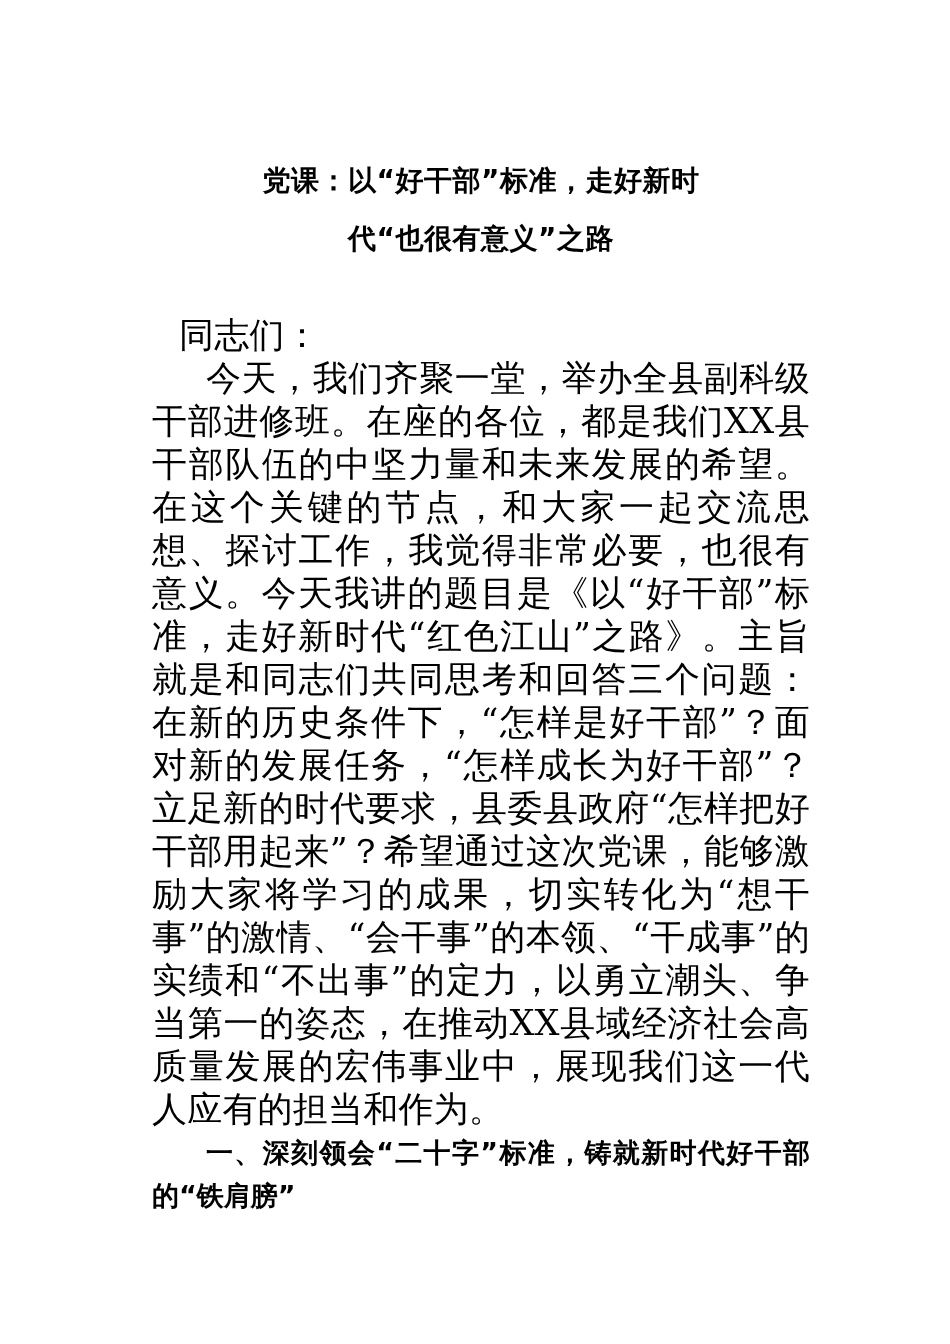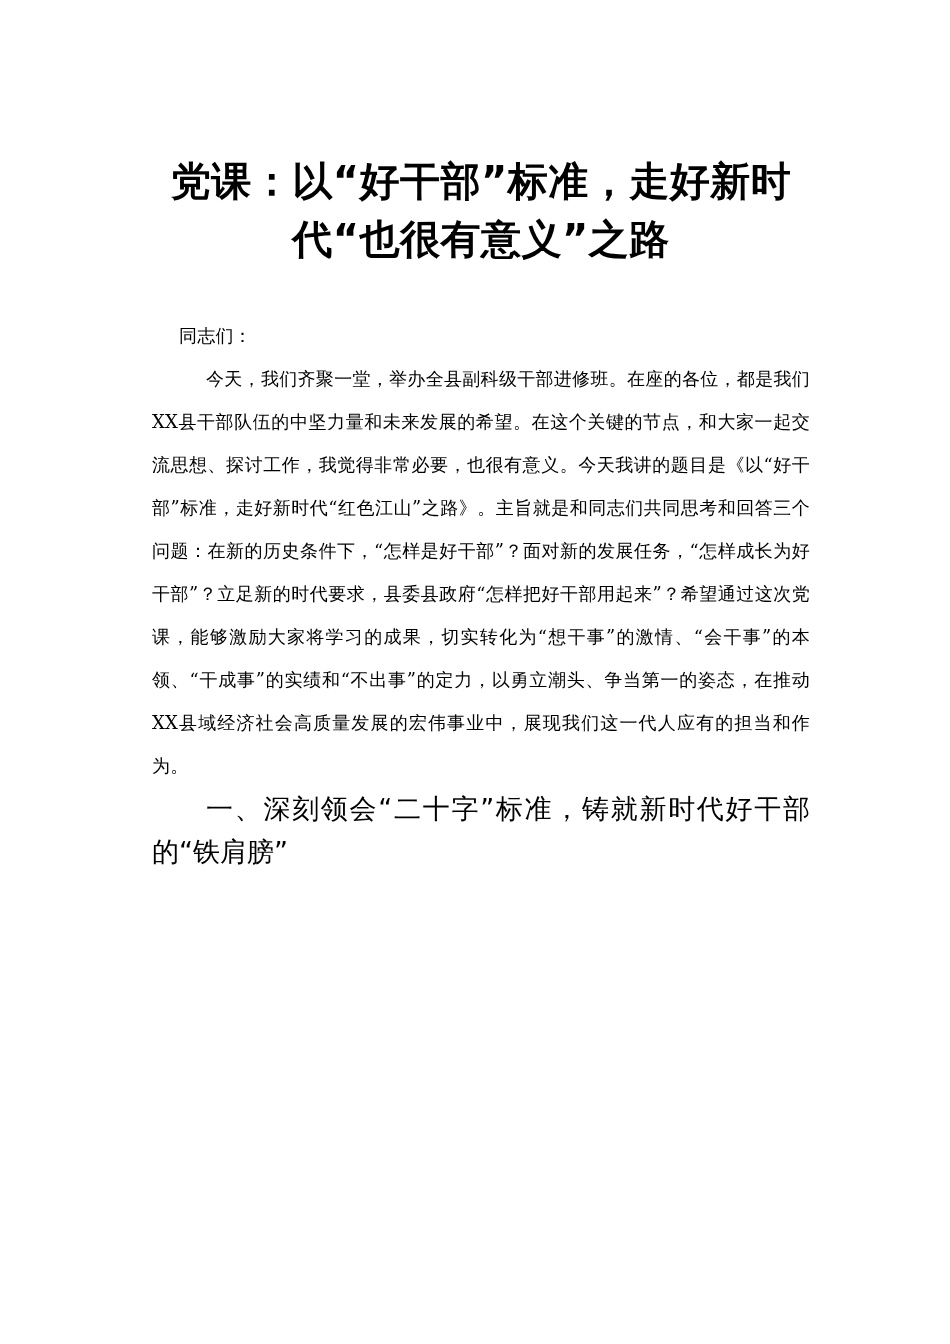--- a/index.html
+++ b/index.html
@@ -34,34 +34,34 @@
     width: 658px;
   }
 
   
   .doc-title {
     margin: 0;
     padding: 0;
     padding-top: 152px;
     font-family: "DejaVu Sans", "Liberation Sans", sans-serif;
     font-weight: bold;
-    font-size: 40px;
+    font-size: 28px;
     line-height: 58px;
     text-align: center;
     letter-spacing: 0.5px;
     color: #000000;
     text-indent: 0;
   }
 
   
   .para {
     margin: 0;
     padding: 0;
     font-family: "DejaVu Serif", "Liberation Serif", serif;
-    font-size: 18px;
+    font-size: 35px;
     line-height: 43px;
     text-align: justify;
     text-justify: inter-ideograph;
     text-indent: 54px;
     color: #000000;
     letter-spacing: 0.2px;
   }
 
   .para.salutation {
     text-indent: 27px;
@@ -69,21 +69,21 @@
 
   .gap-after-title {
     height: 46px;
   }
 
   
   .section-heading {
     margin: 0;
     padding: 0;
     font-family: "DejaVu Sans", "Liberation Sans", sans-serif;
-    font-weight: normal;
+    font-weight: bold;
     font-size: 27px;
     line-height: 43px;
     text-align: justify;
     text-justify: inter-ideograph;
     text-indent: 54px;
     color: #000000;
   }
 </style>
 </head>
 <body>

